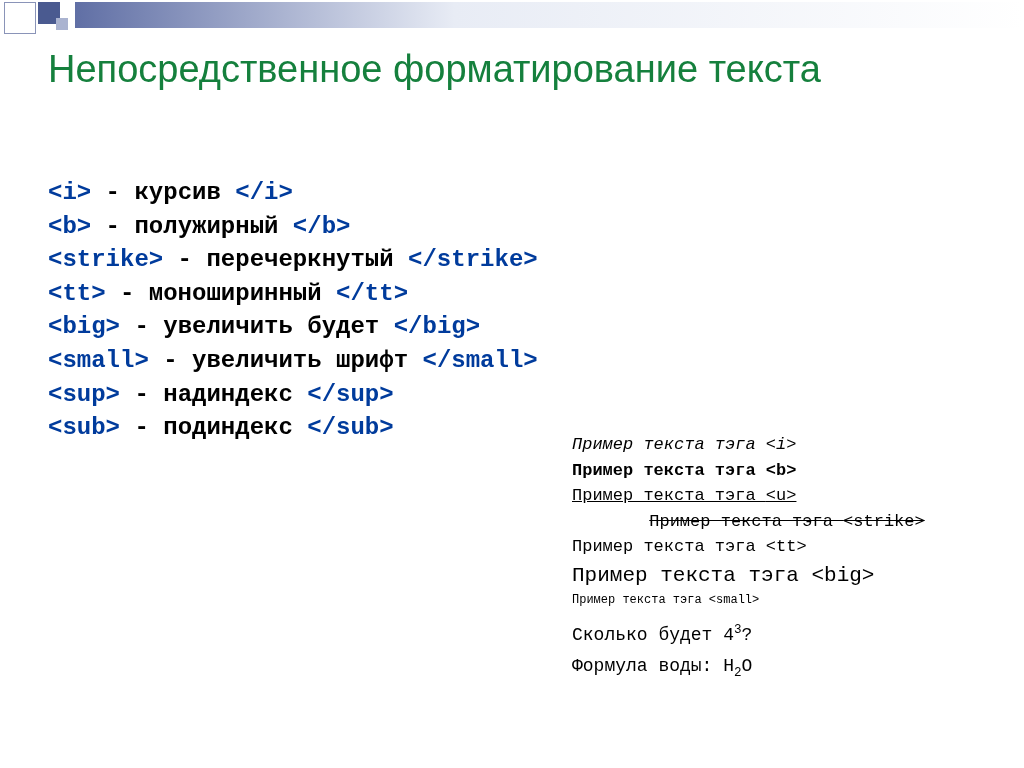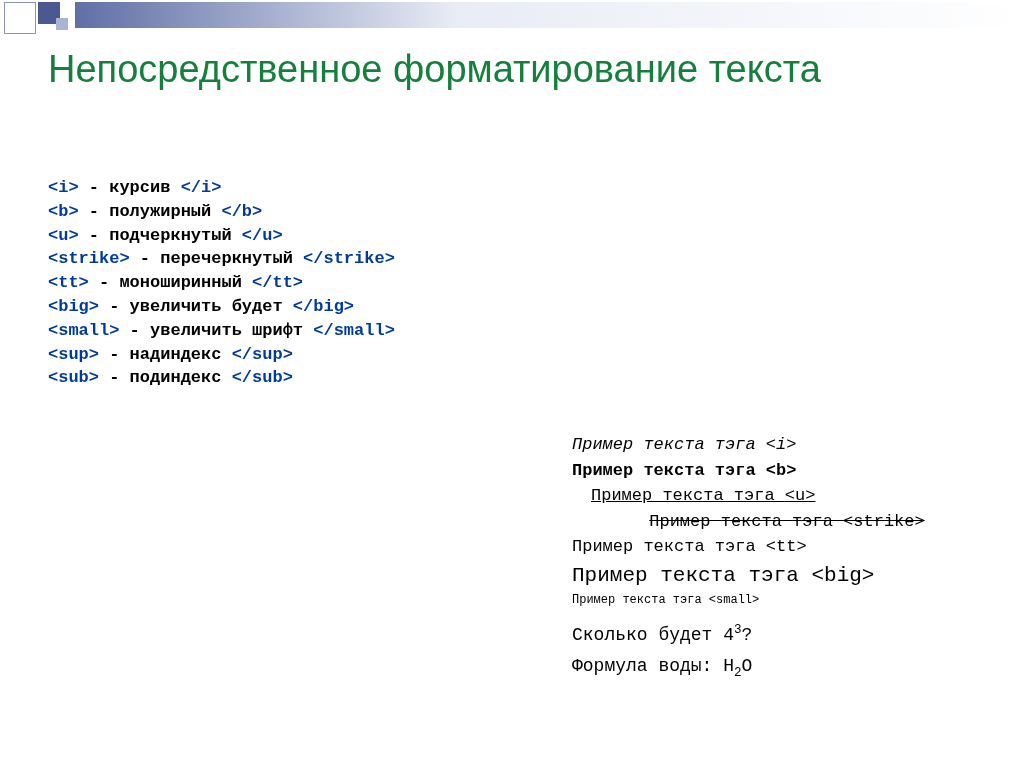--- a/index.html
+++ b/index.html
@@ -60,41 +60,41 @@
     line-height: 1.15;
     color: #15803d;
     font-weight: 400;
   }
 
   .tags {
     position: absolute;
     top: 176px;
     left: 48px;
     font-family: "Courier New", Courier, monospace;
-    font-size: 17px;
+    font-size: 24px;
     line-height: 1.4;
     font-weight: bold;
     color: #000;
   }
   .tags .row { white-space: pre; }
   .tg { color: #003b9c; }
 
   .examples {
     position: absolute;
     left: 572px;
     top: 432px;
     width: 430px;
     font-family: "Courier New", Courier, monospace;
     font-size: 17px;
     line-height: 1.5;
     color: #000;
   }
   .ex-i      { font-style: italic; }
   .ex-b      { font-weight: bold; }
-  .ex-u      { text-decoration: underline; margin-left: 19px; }
+  .ex-u      { text-decoration: underline; }
   .ex-strike { text-decoration: line-through; text-align: center; }
   .ex-tt     { }
   .ex-big    { font-size: 21px; }
   .ex-small  { font-size: 12px; }
   .ex-row    { white-space: nowrap; }
 
   .qa {
     position: absolute;
     left: 572px;
     top: 620px;
@@ -115,21 +115,20 @@
     <div class="tb-sq-outer"></div>
     <div class="tb-sq-inner"></div>
     <div class="tb-sq-small"></div>
   </div>
 
   <div class="title">Непосредственное форматирование текста</div>
 
   <div class="tags" id="tags">
       <div class="row"><span class="tg">&lt;i&gt;</span><span> - курсив </span><span class="tg">&lt;/i&gt;</span></div>
       <div class="row"><span class="tg">&lt;b&gt;</span><span> - полужирный </span><span class="tg">&lt;/b&gt;</span></div>
-      <div class="row"><span class="tg">&lt;u&gt;</span><span> - подчеркнутый </span><span class="tg">&lt;/u&gt;</span></div>
       <div class="row"><span class="tg">&lt;strike&gt;</span><span> - перечеркнутый </span><span class="tg">&lt;/strike&gt;</span></div>
       <div class="row"><span class="tg">&lt;tt&gt;</span><span> - моноширинный </span><span class="tg">&lt;/tt&gt;</span></div>
       <div class="row"><span class="tg">&lt;big&gt;</span><span> - увеличить будет </span><span class="tg">&lt;/big&gt;</span></div>
       <div class="row"><span class="tg">&lt;small&gt;</span><span> - увеличить шрифт </span><span class="tg">&lt;/small&gt;</span></div>
       <div class="row"><span class="tg">&lt;sup&gt;</span><span> - надиндекс </span><span class="tg">&lt;/sup&gt;</span></div>
       <div class="row"><span class="tg">&lt;sub&gt;</span><span> - подиндекс </span><span class="tg">&lt;/sub&gt;</span></div>
     </div>
 
   <div class="examples" id="examples">
       <div class="ex-row ex-i"><span>Пример текста тэга </span><span>&lt;i&gt;</span></div>

